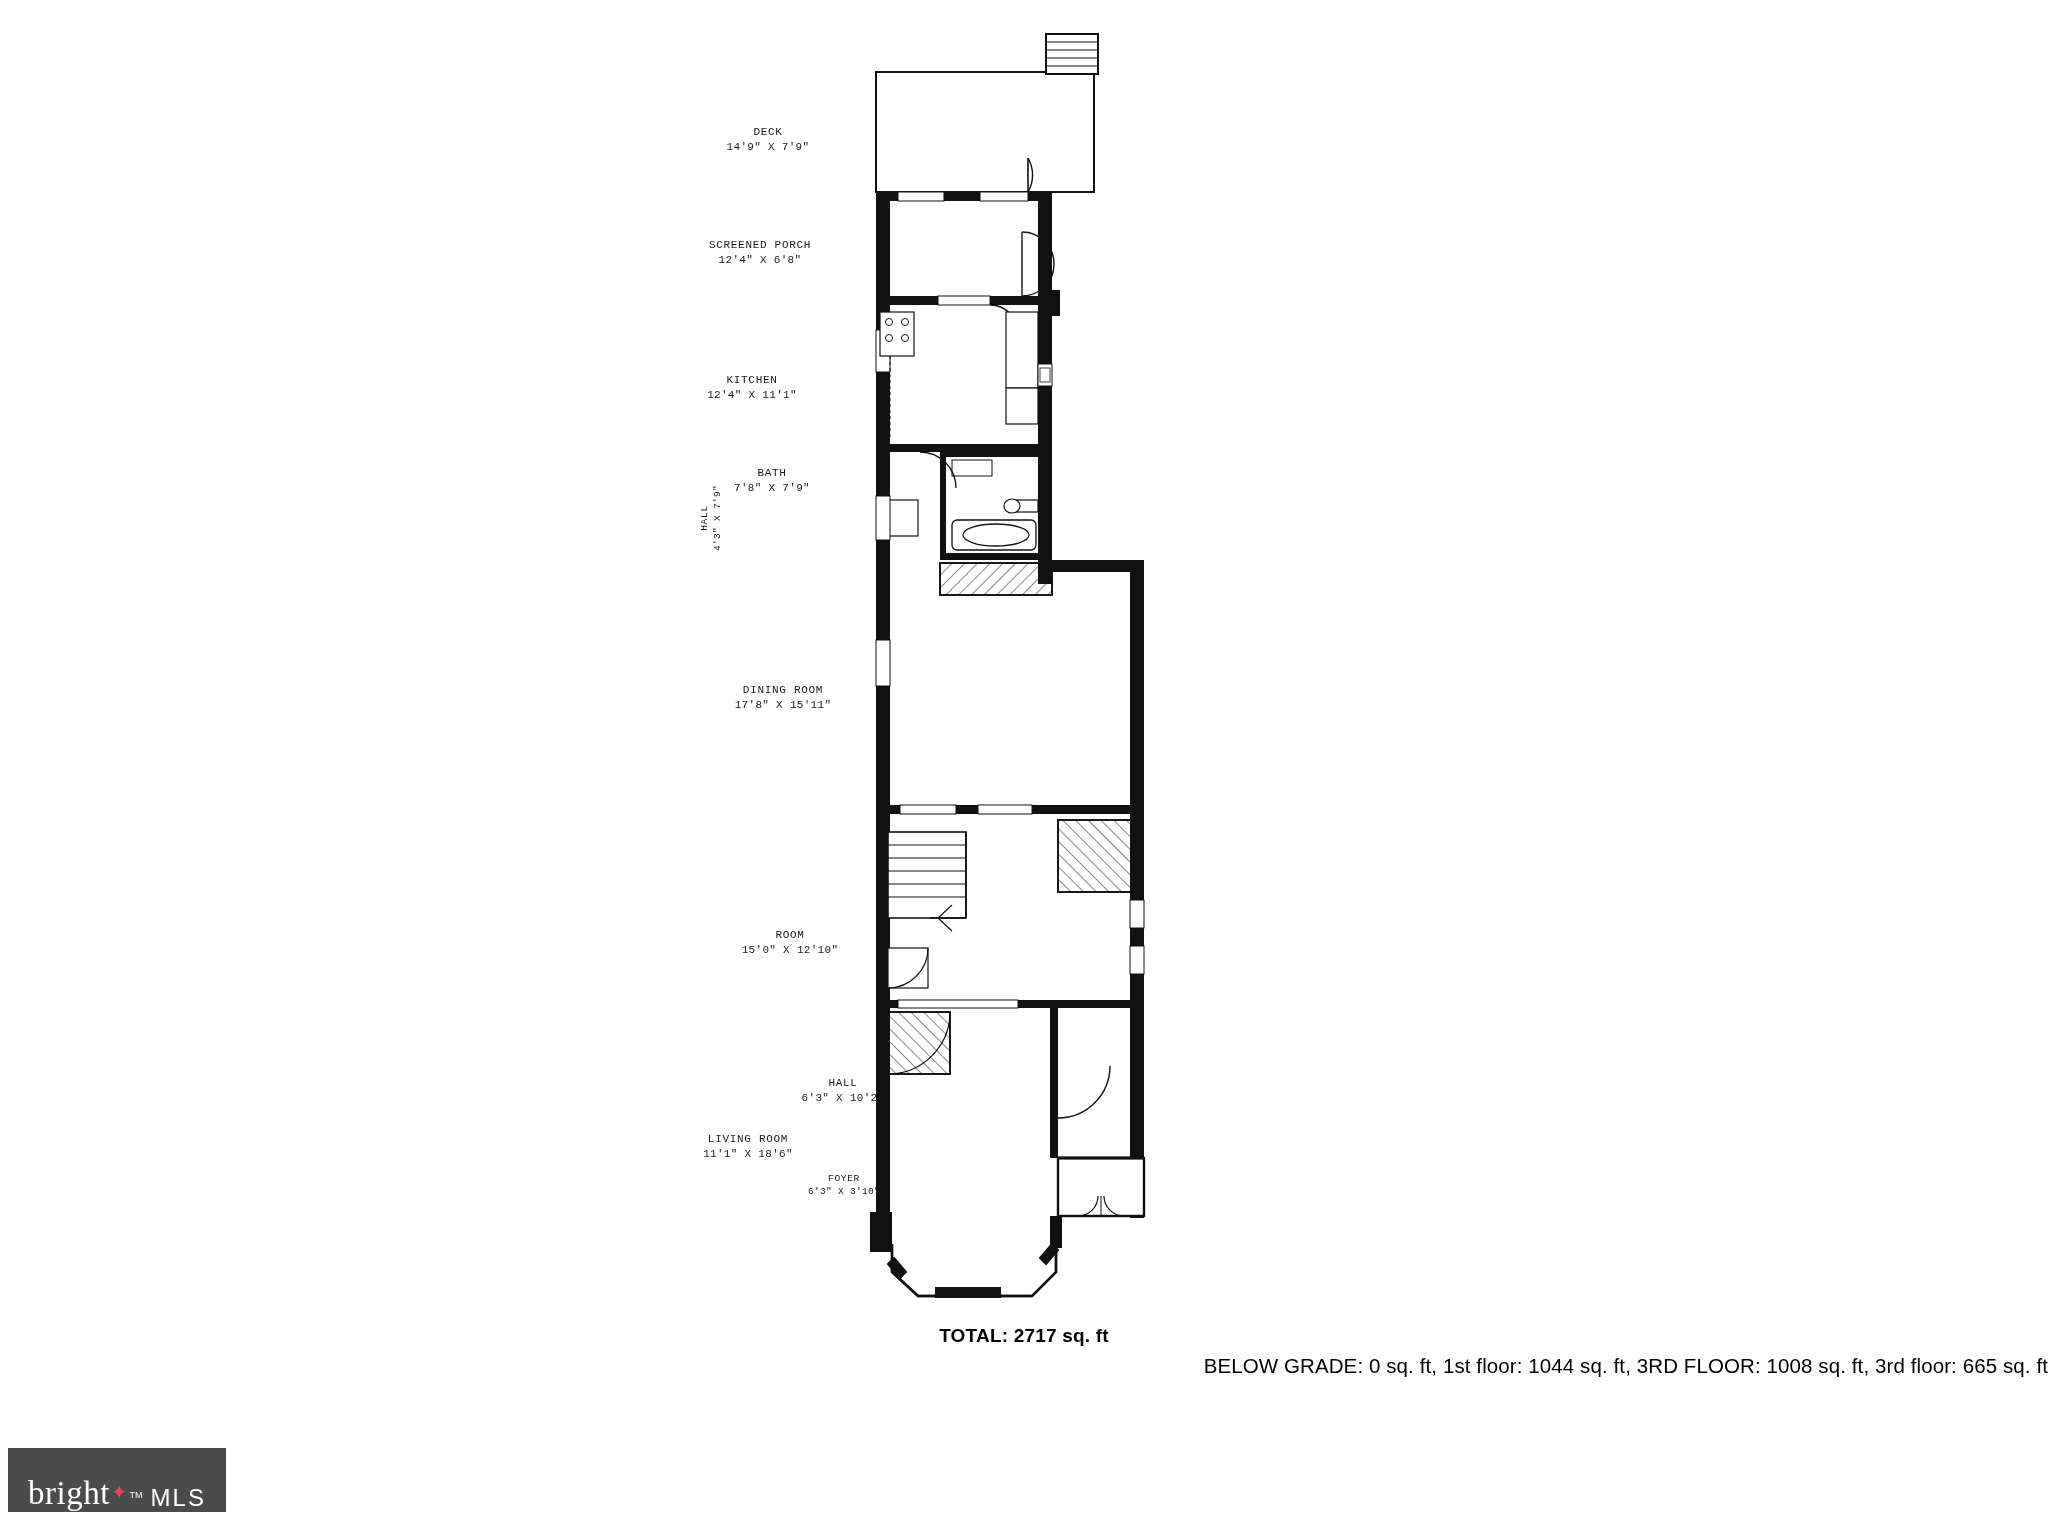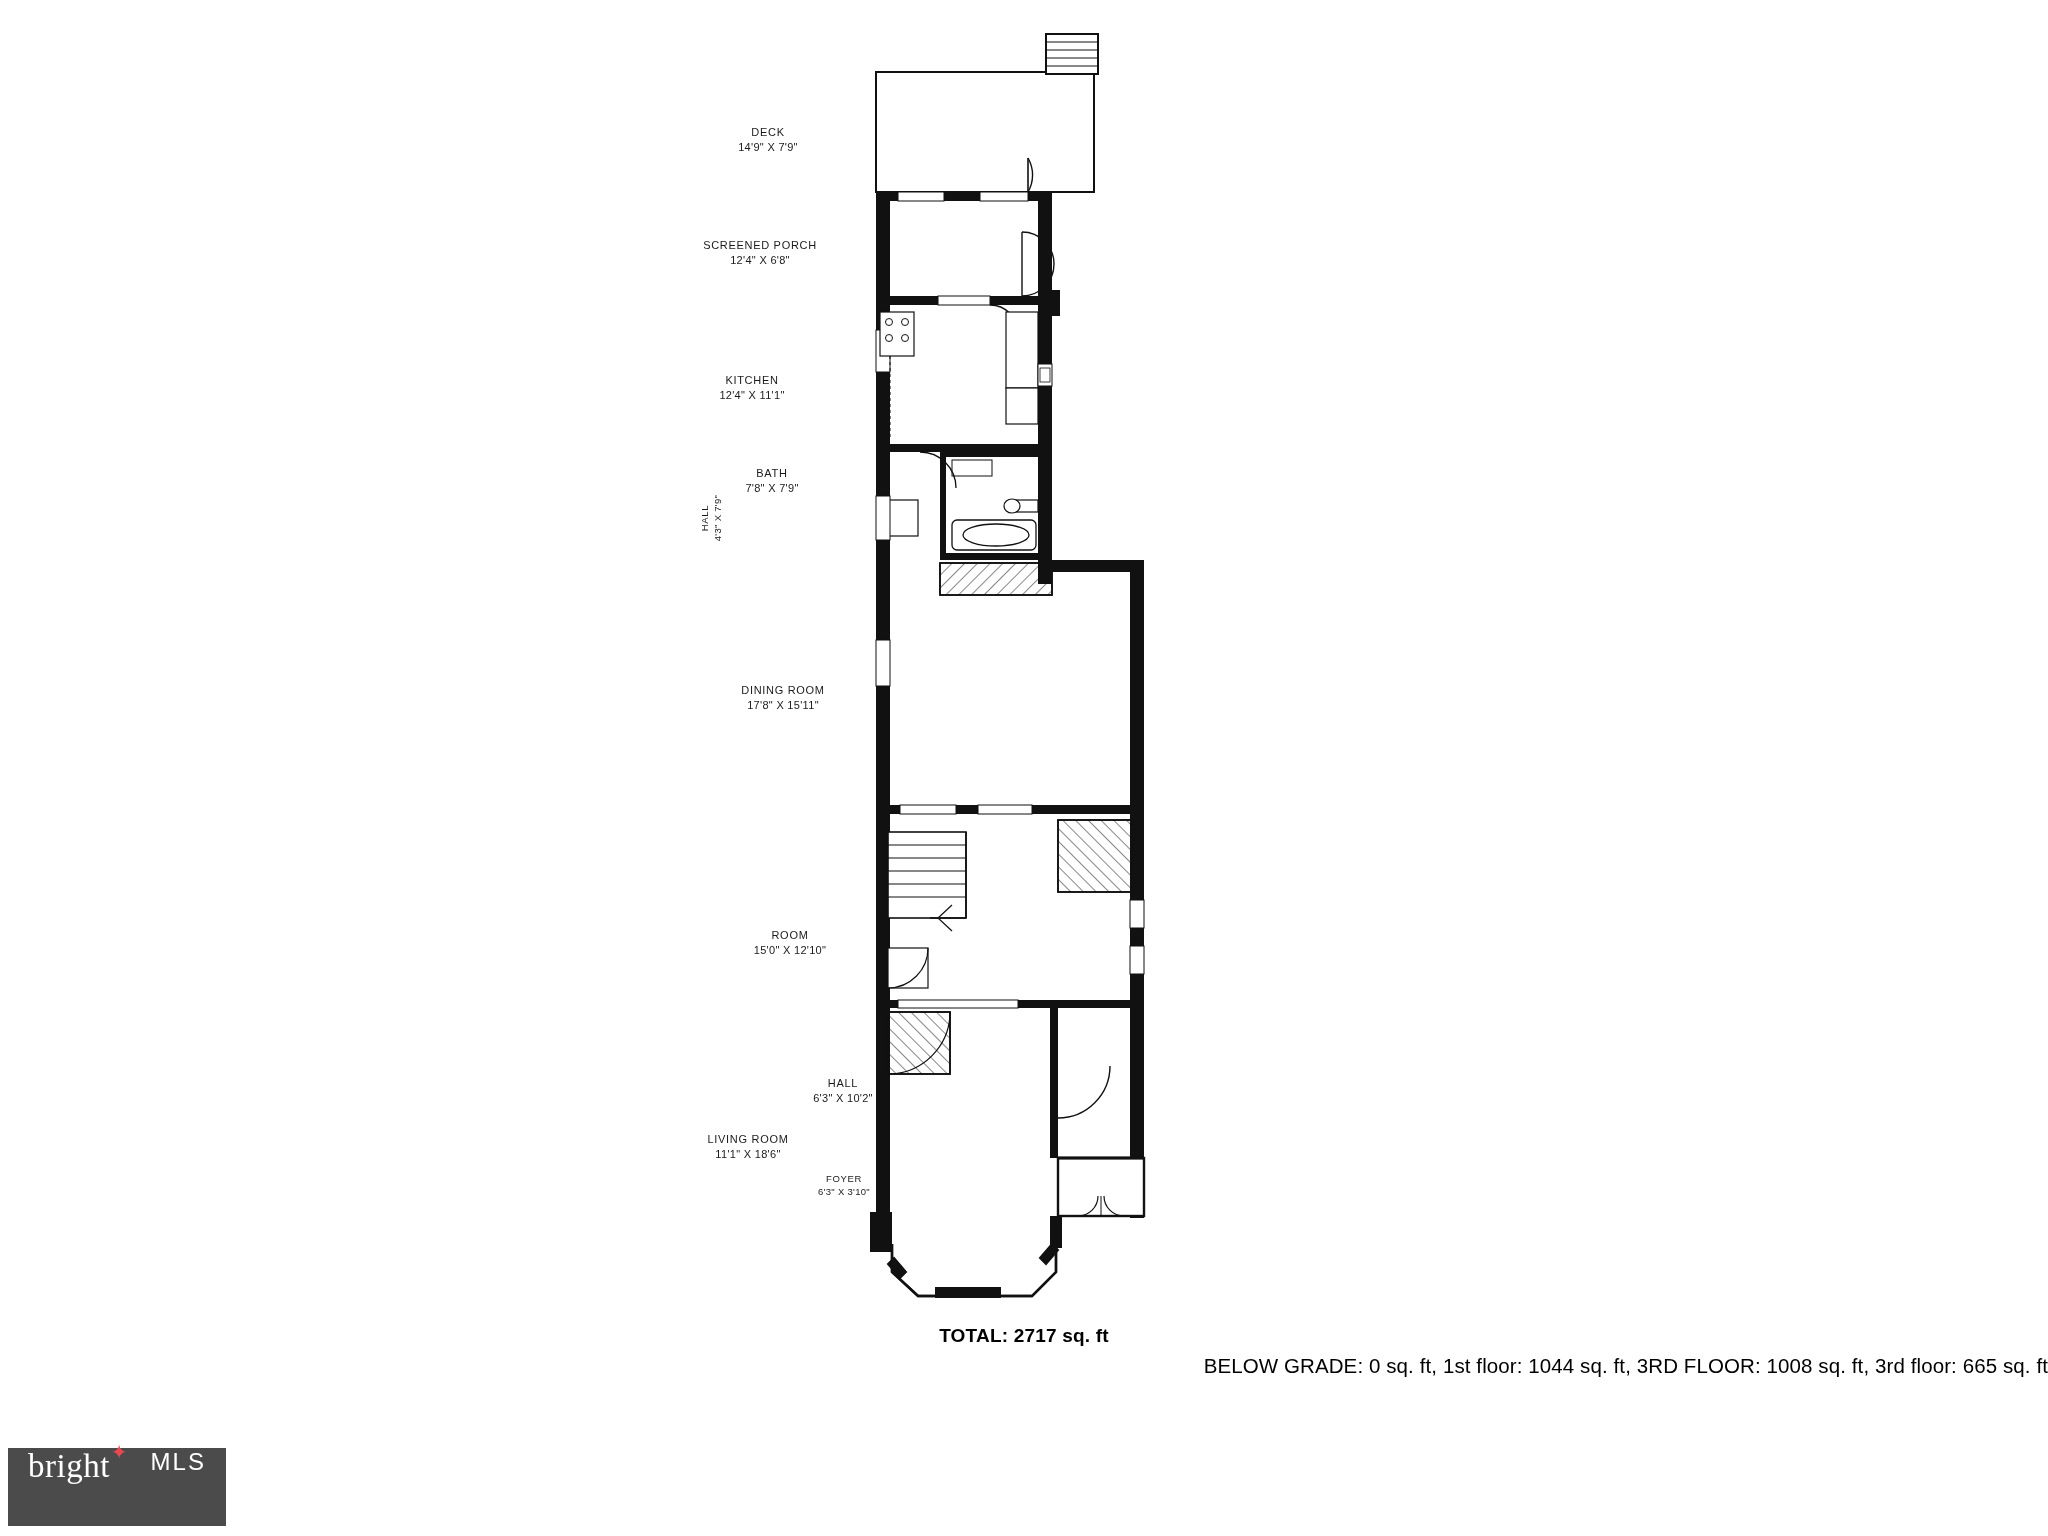--- a/index.html
+++ b/index.html
@@ -16,20 +16,21 @@
     overflow: hidden;
   }
 
   
   #plan-stage {
     position: absolute;
     left: 0;
     top: 0;
     width: 2048px;
     height: 1330px;
+    font-family: Liberation Mono, monospace;
   }
   #plan-svg {
     position: absolute;
     left: 0;
     top: 0;
     width: 2048px;
     height: 1330px;
   }
 
   
@@ -85,24 +86,24 @@
     font-size: 13.5px;
     color: #222222;
   }
 
   
   #logo {
     position: absolute;
     left: 8px;
     top: 1448px;
     width: 218px;
-    height: 78px;
+    height: 64px;
     background: #4b4b4b;
     display: flex;
-    align-items: flex-start;
+    align-items: flex-end;
     justify-content: center;
   }
   #logo .logo-text {
     font-size: 33px;
     color: #ffffff;
     letter-spacing: 0.5px;
     font-family: "Liberation Serif", serif;
   }
   #logo .logo-mls {
     font-size: 24px;

